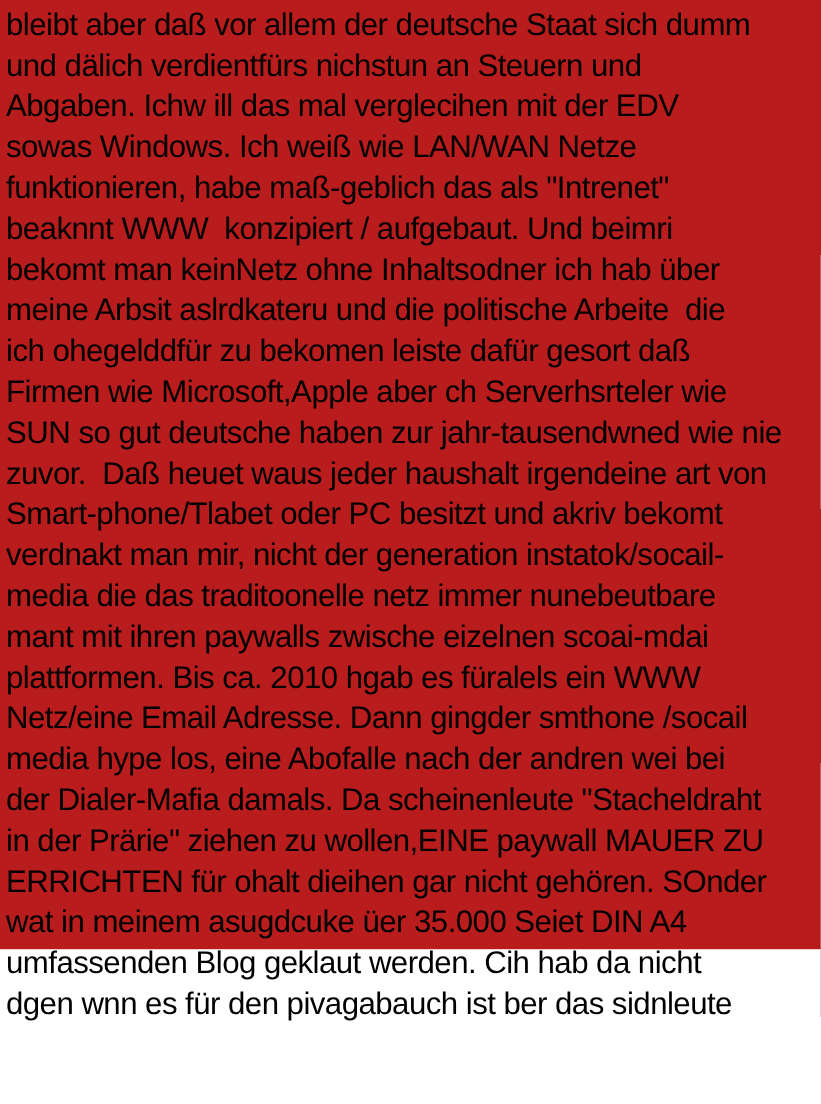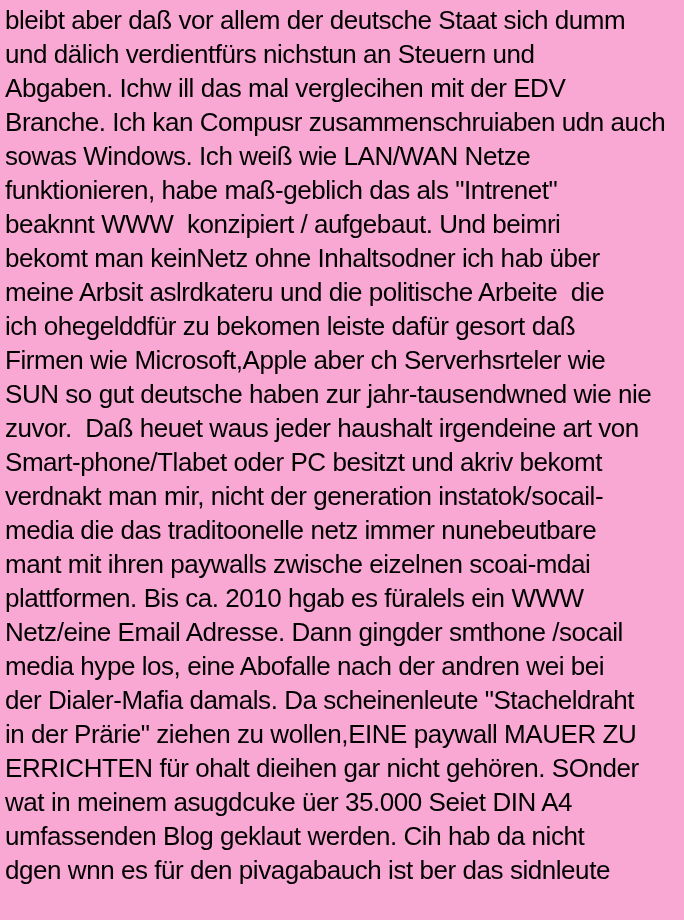--- a/index.html
+++ b/index.html
@@ -8,41 +8,40 @@
   }
   body {
     width: 684px;
     height: 920px;
     background: #ffffff;
     overflow: hidden;
   }
   .page {
     box-sizing: border-box;
     width: 684px;
-    height: 920px;
+    height: 791px;
     padding: 3px 0 0 5px;
-    background: #f9a8d4;
+    background: #b91c1c;
   }
   .text-line {
     font-family: "Liberation Sans", "DejaVu Sans", sans-serif;
     font-size: 26px;
     line-height: 34px;
     letter-spacing: -0.45px;
     color: #000000;
     white-space: pre;   
   }
 </style>
 </head>
 <body>
 
 <div class="page">
   <div class="text-line">bleibt aber daß vor allem der deutsche Staat sich dumm</div>
   <div class="text-line">und dälich verdientfürs nichstun an Steuern und</div>
   <div class="text-line">Abgaben. Ichw ill das mal verglecihen mit der EDV</div>
-  <div class="text-line">Branche. Ich kan Compusr zusammenschruiaben udn auch</div>
   <div class="text-line">sowas Windows. Ich weiß wie LAN/WAN Netze</div>
   <div class="text-line">funktionieren, habe maß-geblich das als "Intrenet"</div>
   <div class="text-line">beaknnt WWW  konzipiert / aufgebaut. Und beimri</div>
   <div class="text-line">bekomt man keinNetz ohne Inhaltsodner ich hab über</div>
   <div class="text-line">meine Arbsit aslrdkateru und die politische Arbeite  die</div>
   <div class="text-line">ich ohegelddfür zu bekomen leiste dafür gesort daß</div>
   <div class="text-line">Firmen wie Microsoft,Apple aber ch Serverhsrteler wie</div>
   <div class="text-line">SUN so gut deutsche haben zur jahr-tausendwned wie nie</div>
   <div class="text-line">zuvor.  Daß heuet waus jeder haushalt irgendeine art von</div>
   <div class="text-line">Smart-phone/Tlabet oder PC besitzt und akriv bekomt</div>

